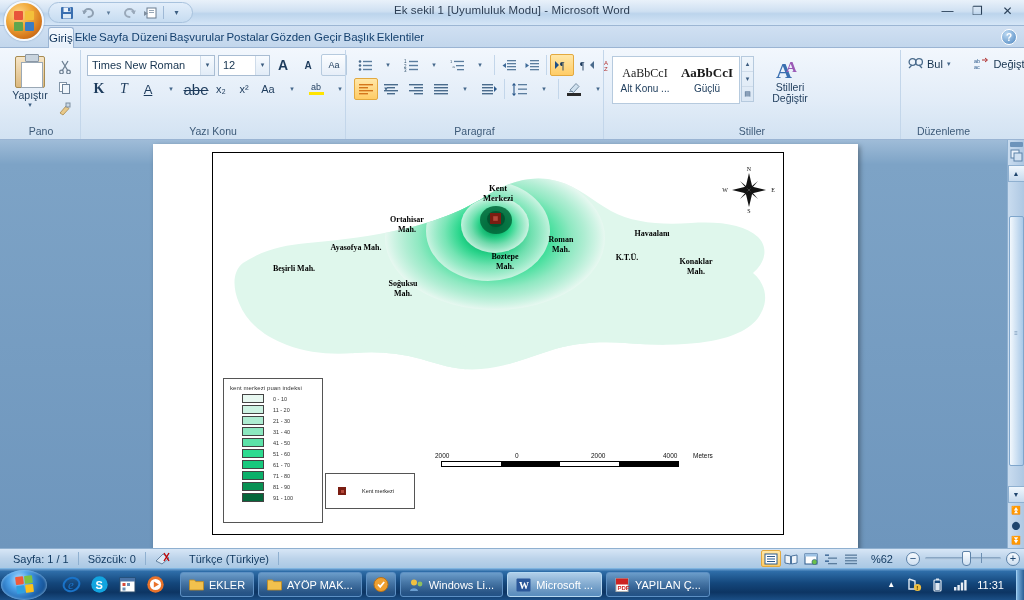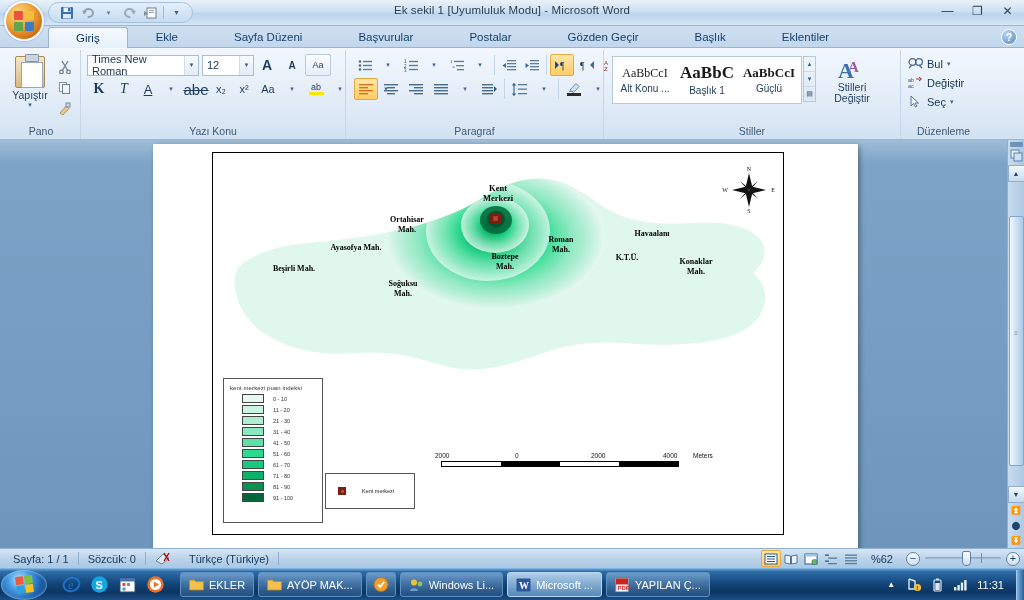--- a/index.html
+++ b/index.html
@@ -62,21 +62,21 @@
     font-size:12px; color:#2a4058; cursor:pointer; border-radius:3px;
   }
 
   
   .tabstrip {
     height:22px; position:relative; padding-left:48px;
     background: linear-gradient(180deg,#d0e0f2 0%, #c2d6ec 100%);
     display:flex; align-items:flex-end; border-bottom:1px solid #9ab4d3;
   }
   .tab {
-    padding:3px 27px 3px; font-size:11.5px; color:#14406e; cursor:pointer;
+    padding:3px 0 3px; font-size:11.5px; color:#14406e; cursor:pointer;
     border:1px solid transparent; border-bottom:none; line-height:14px;text-align:center;
   }
   .tab.active {
     background:linear-gradient(180deg,#f4f9fe,#e7f0fa);
     border-color:#9ab4d3; border-radius:3px 3px 0 0; color:#0b2f56;
     position:relative; top:1px;
   }
   .help-orb {
     position:absolute; right:7px; top:3px; width:16px; height:16px; border-radius:50%;
     background:radial-gradient(circle at 35% 30%, #bcd9f2, #4d86c0);
@@ -330,21 +330,21 @@
           </div>
         </div>
       </div>
       <div class="glabel">Pano</div>
     </div>
 
     <div class="rgroup" style="width:265px">
       <div class="gcontent">
         <div class="rowwrap" style="padding-left:2px">
           <div class="row">
-            <div class="combo" style="width:112px">
+            <div class="combo" style="width:128px">
               <span>Times New Roman</span>
               <span class="arw">▾</span>
             </div>
             <div class="combo" style="width:52px;margin-left:2px">
               <span>12</span>
               <span class="arw">▾</span>
             </div>
             <div class="ibtn" style="width:24px;font-size:14px">
                 <b>A</b>
               </div>
@@ -534,24 +534,20 @@
     </div>
 
     <div class="rgroup" style="width:297px">
       <div class="gcontent" style="align-items:flex-start;padding-top:4px;padding-left:4px">
         <div class="gallery">
           <div class="gitem">
             <span class="sample" style="font-size:12px">AaBbCcI</span>
             <span class="sname">Alt Konu ...</span>
           </div>
           <div class="gitem">
-            <span class="sample" style="font-size:17px;font-weight:bold">AaBbC</span>
-            <span class="sname">Başlık 1</span>
-          </div>
-          <div class="gitem">
             <span class="sample" style="font-size:13px;font-weight:bold">AaBbCcI</span>
             <span class="sname">Güçlü</span>
           </div>
         </div>
         <div class="gscroll" style="height:46px">
           <div>▴</div>
           <div>▾</div>
           <div style="border-bottom:none">▤</div>
         </div>
         <div class="bigbtn" style="margin-left:8px">
@@ -560,21 +556,21 @@
               <text x="10" y="16" font-size="15" fill="#9b59b6" font-family="serif" font-weight="bold">A</text>
             </svg>
           <span>Stilleri</span>
           <span>Değiştir</span>
         </div>
       </div>
       <div class="glabel">Stiller</div>
     </div>
 
     <div class="rgroup" style="width:86px">
-      <div class="gcontent" style="flex-direction:column;gap:4px;padding-top:4px">
+      <div class="gcontent" style="flex-direction:row;gap:18px;padding-top:4px">
         <div class="editrow">
           <svg width="15" height="13" viewBox="0 0 15 13">
               <circle cx="4.5" cy="5" r="3.4" fill="none" stroke="#4a6b8c" stroke-width="1.3"></circle>
               <circle cx="11" cy="5" r="3.4" fill="none" stroke="#4a6b8c" stroke-width="1.3"></circle>
               <path d="M1 11 L4 8 M14 11 L11 8" stroke="#4a6b8c" stroke-width="1.3"></path>
             </svg>
           <span>Bul</span>
           <span style="font-size:7px;color:#46688c">▾</span>
         </div>
         <div class="editrow">

